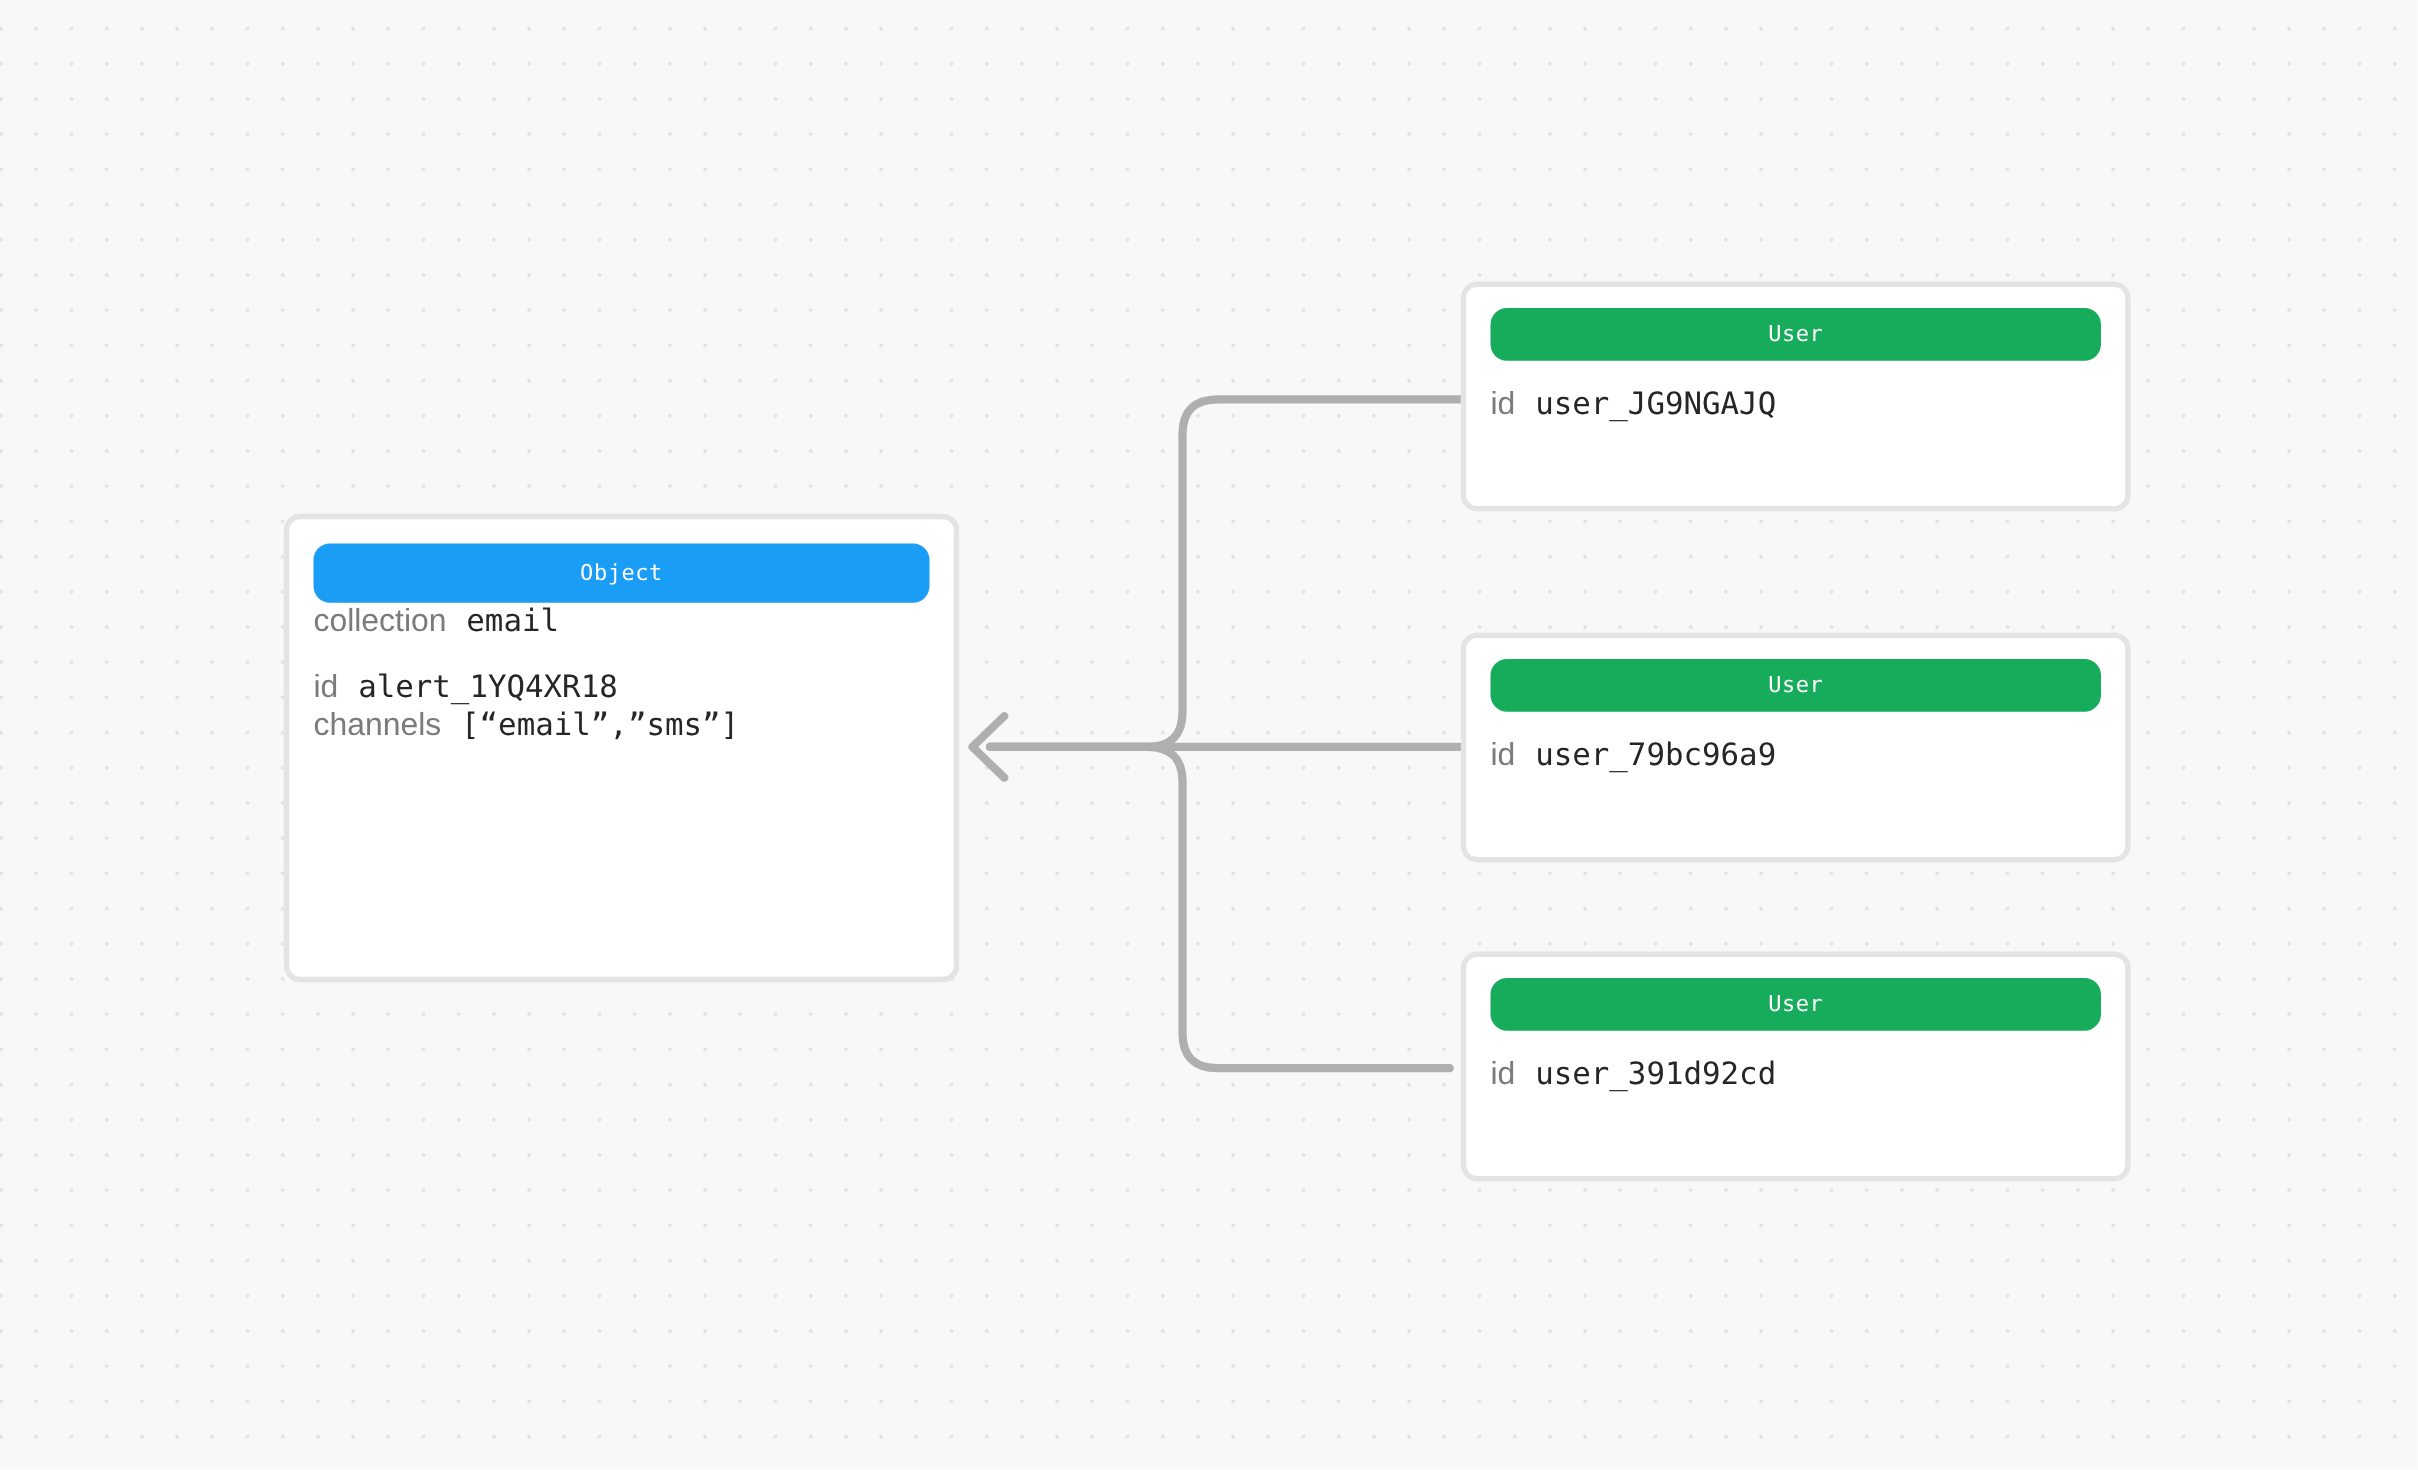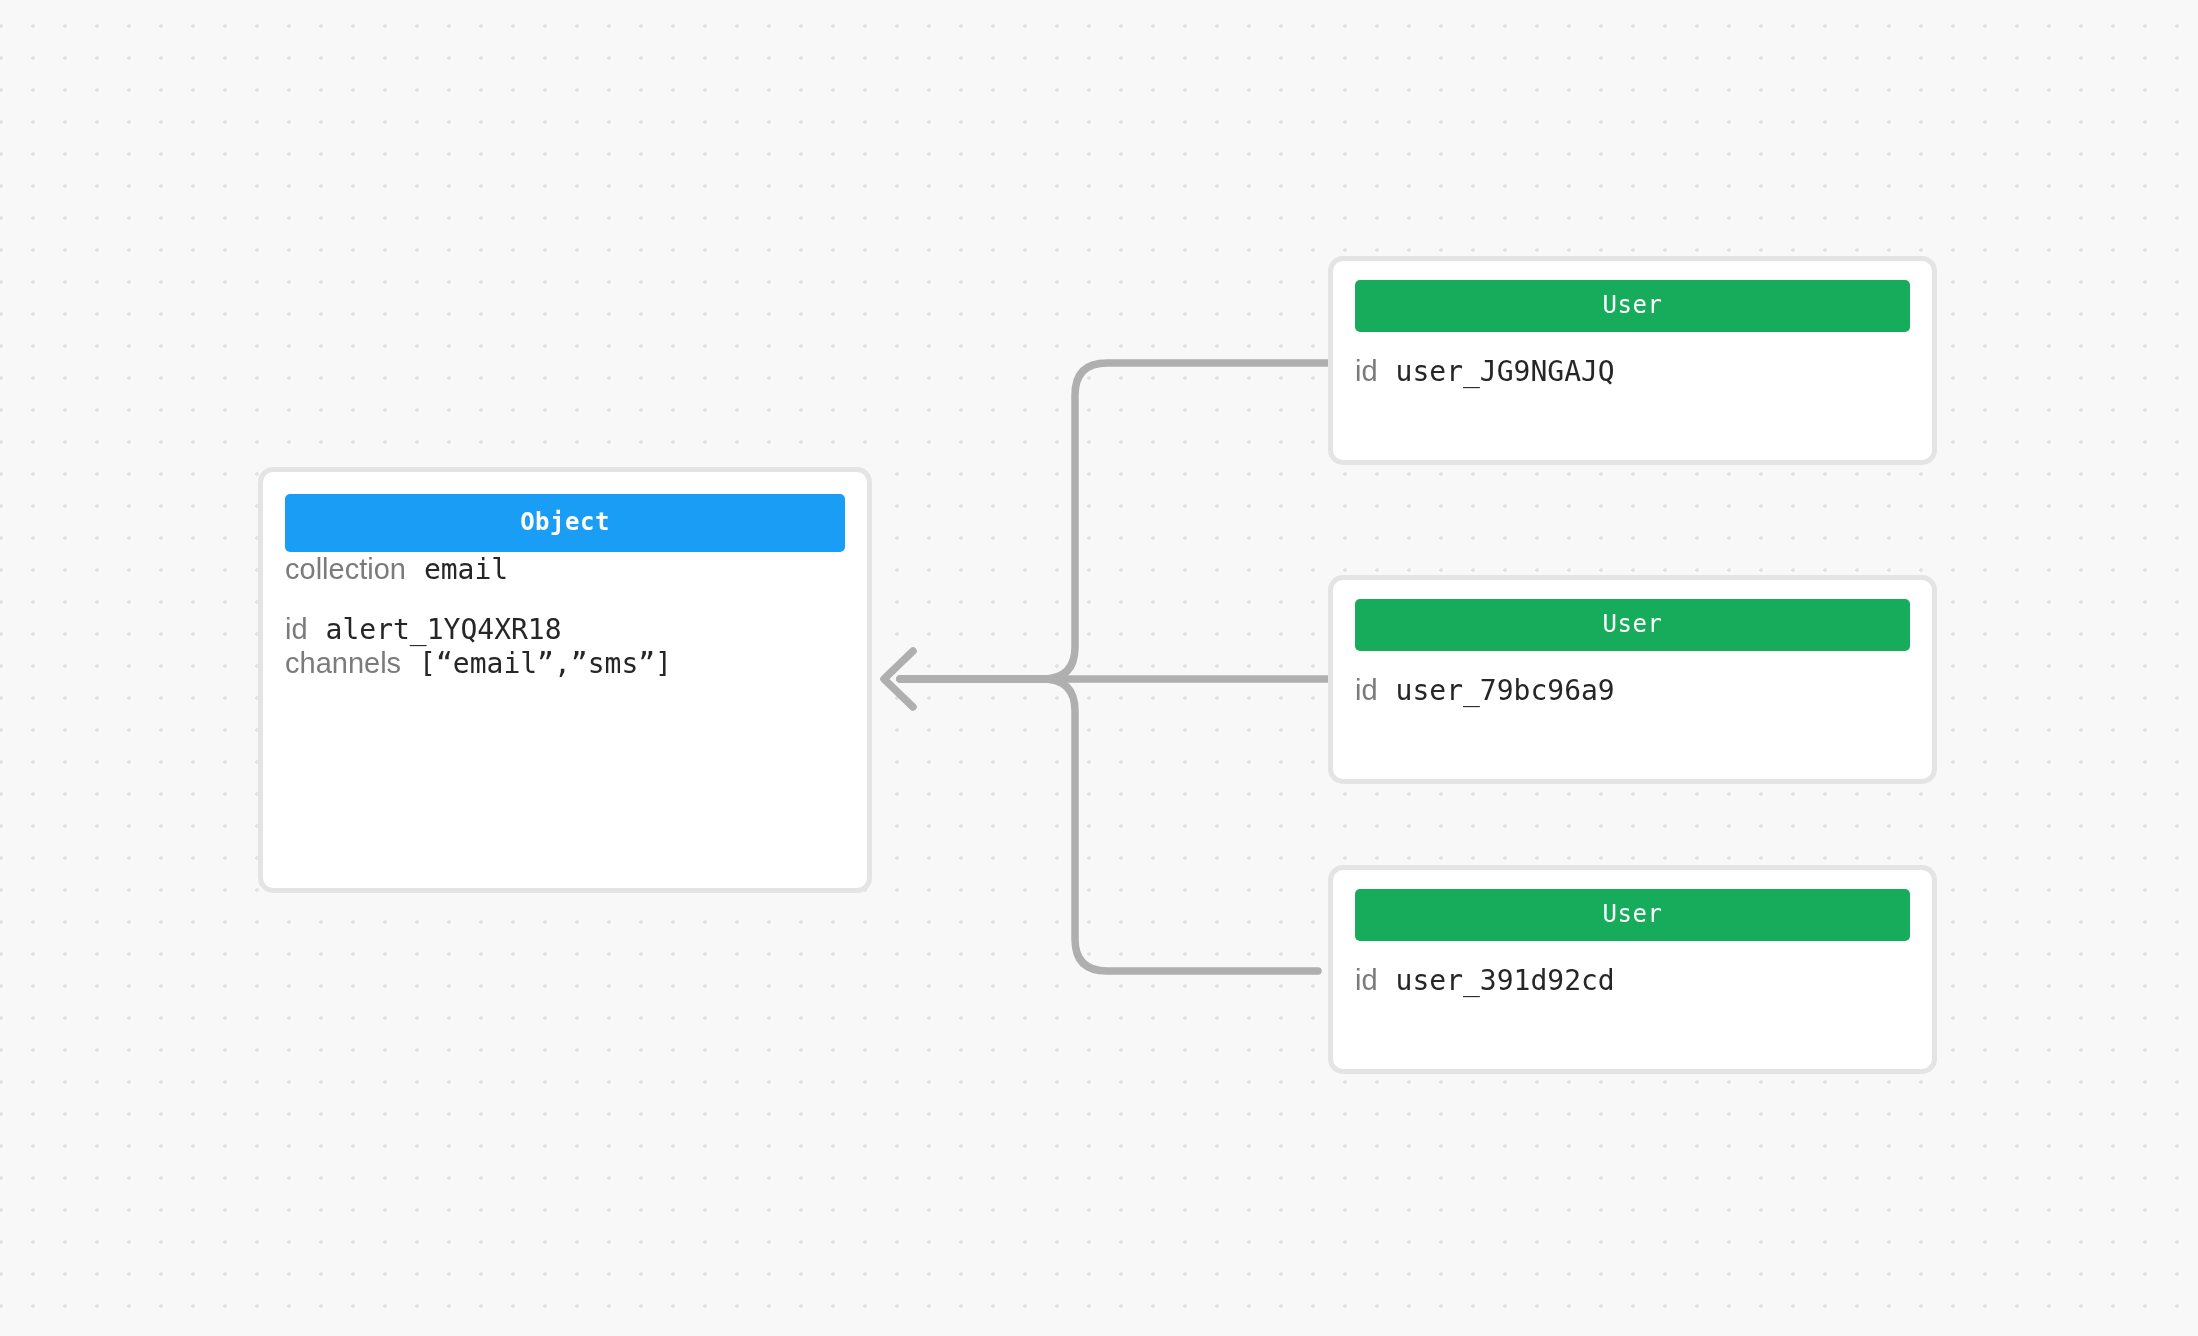--- a/index.html
+++ b/index.html
@@ -36,32 +36,32 @@
     box-sizing: border-box;
     background: #ffffff;
     border: 5px solid #e4e4e4;
     border-radius: 15px;
     display: flex;
     flex-direction: column;
   }
 
   .node-header {
     margin: 22px 22px 0 22px;
-    border-radius: 5px;
+    border-radius: 15px;
     text-align: center;
     color: #ffffff;
     font-family: "DejaVu Sans Mono", "Liberation Mono", monospace;
-    font-size: 24px;
+    font-size: 20px;
     letter-spacing: 0.5px;
     line-height: 1;
     padding: 16px 0 18px 0;
     user-select: none;
   }
 
-  .node-header.blue  { background: #1a9df5; font-weight: bold; }
+  .node-header.blue  { background: #1a9df5; }
   .node-header.green { background: #16ac5b; }
 
   .node-body {
     padding: 0 22px;
     flex: 1 1 auto;
   }
 
   .prop-group { }
   .prop-group.spaced { margin-top: 26px; }
 

